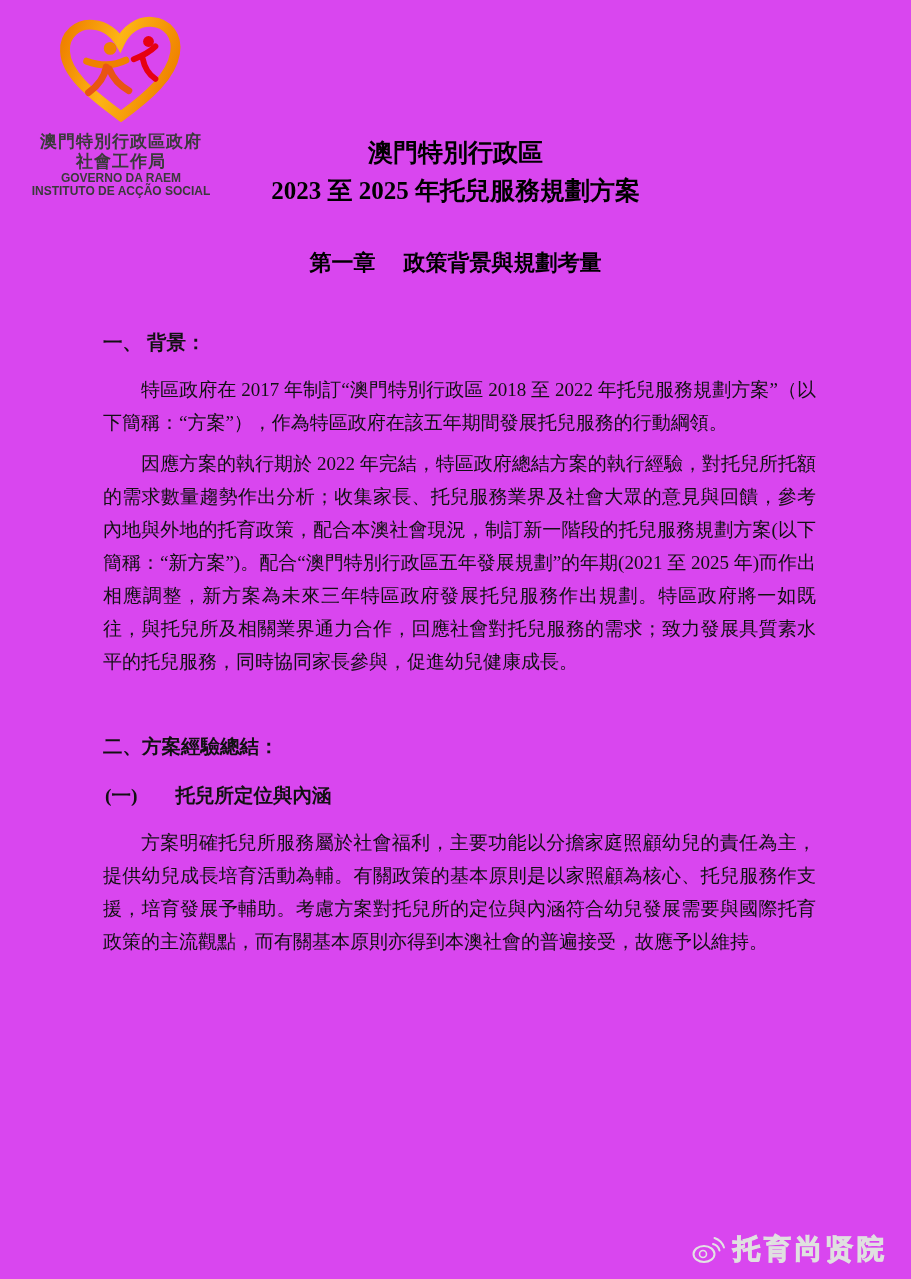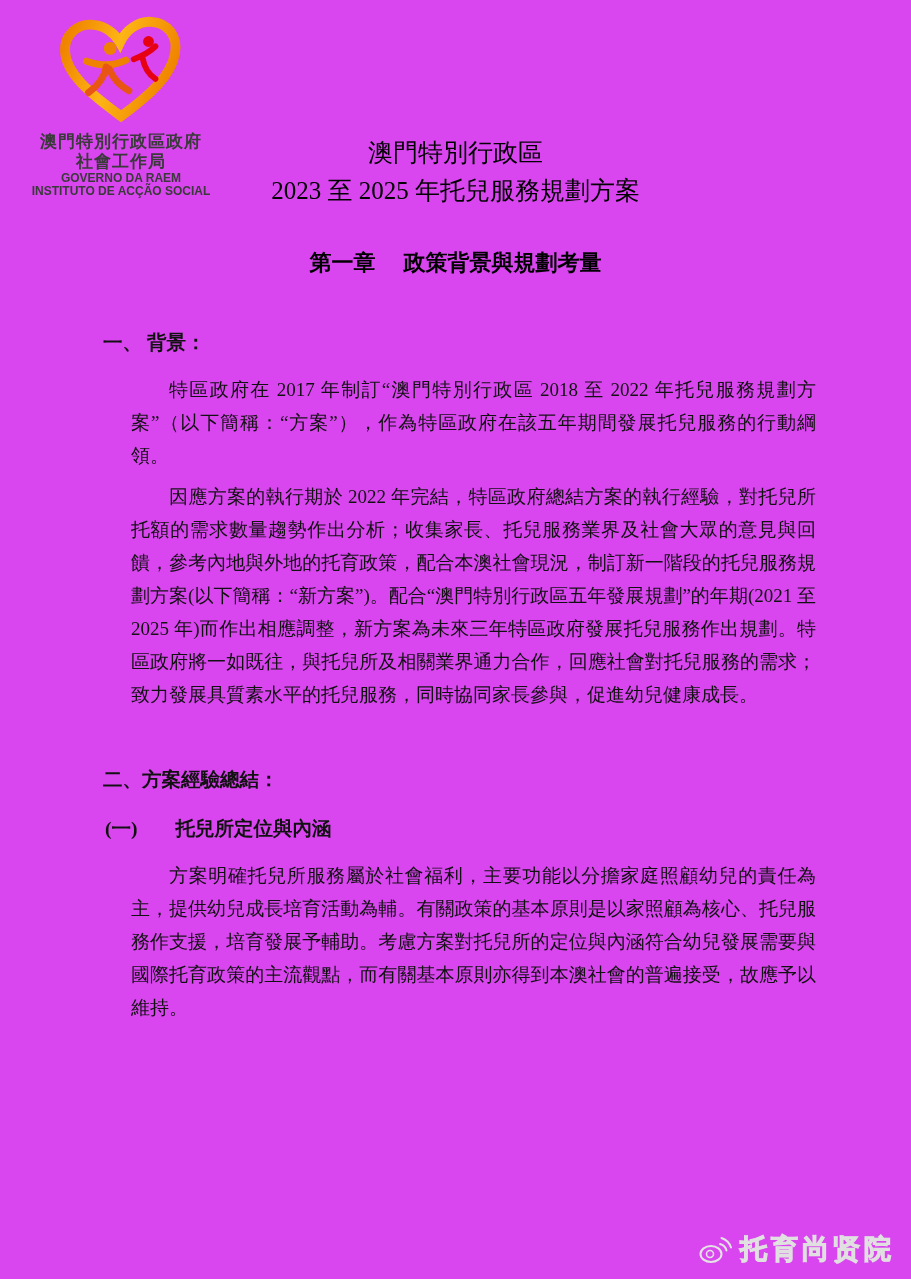--- a/index.html
+++ b/index.html
@@ -41,21 +41,21 @@
     white-space: nowrap;
   }
 
   
   .doc-title {
     position: absolute;
     top: 134px;
     left: 0;
     width: 911px;
     text-align: center;
-    font-weight: normal;
+    font-weight: bold;
     font-size: 25px;
     line-height: 38px;
     color: #000;
   }
   .chapter-heading {
     position: absolute;
     top: 248px;
     left: 0;
     width: 911px;
     text-align: center;
@@ -77,36 +77,35 @@
   }
   .sec-heading {
     font-weight: bold;
     font-size: 19.5px;
     margin-left: 0;
     margin-bottom: 14px;
   }
   .content p {
     text-indent: 2em;
     margin-bottom: 8px;
-    margin-left: 28px;
   }
   .gap-lg { margin-top: 52px; }
   .sub-heading {
     font-weight: bold;
     font-size: 19.5px;
     margin-top: 16px;
     margin-bottom: 14px;
     margin-left: 2px;
   }
   .sub-heading .sub-label { margin-right: 38px; }
 
   
   .watermark {
     position: absolute;
-    right: 16px;
+    right: 23px;
     bottom: 12px;
     display: flex;
     align-items: center;
     gap: 8px;
     font-family: "Liberation Sans", sans-serif;
     font-weight: bold;
     font-size: 27px;
     letter-spacing: 4px;
     color: #f1f1f1;
     -webkit-text-stroke: 1px #e0e0e0;

